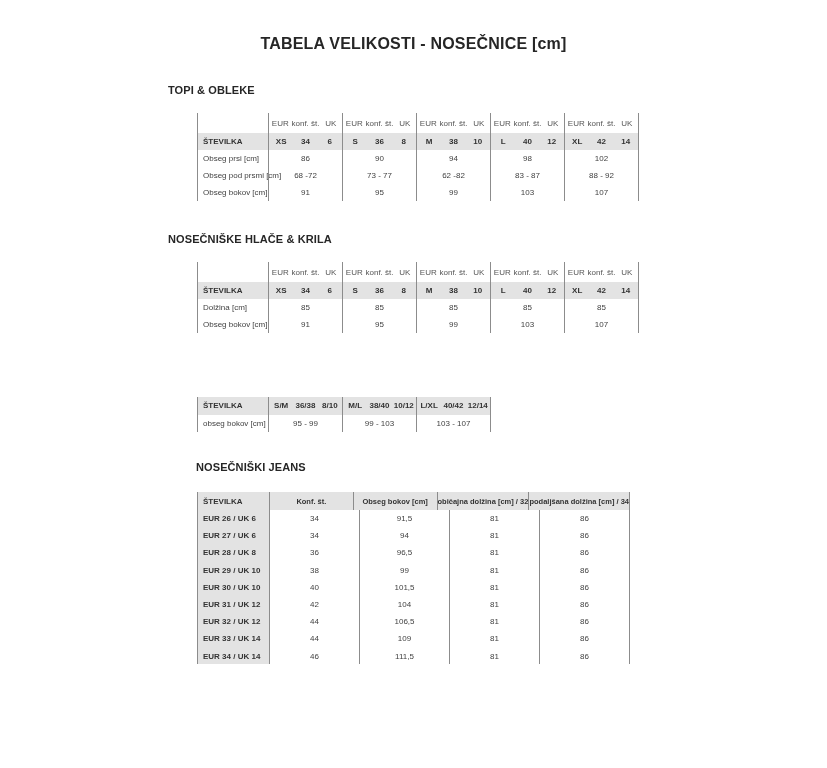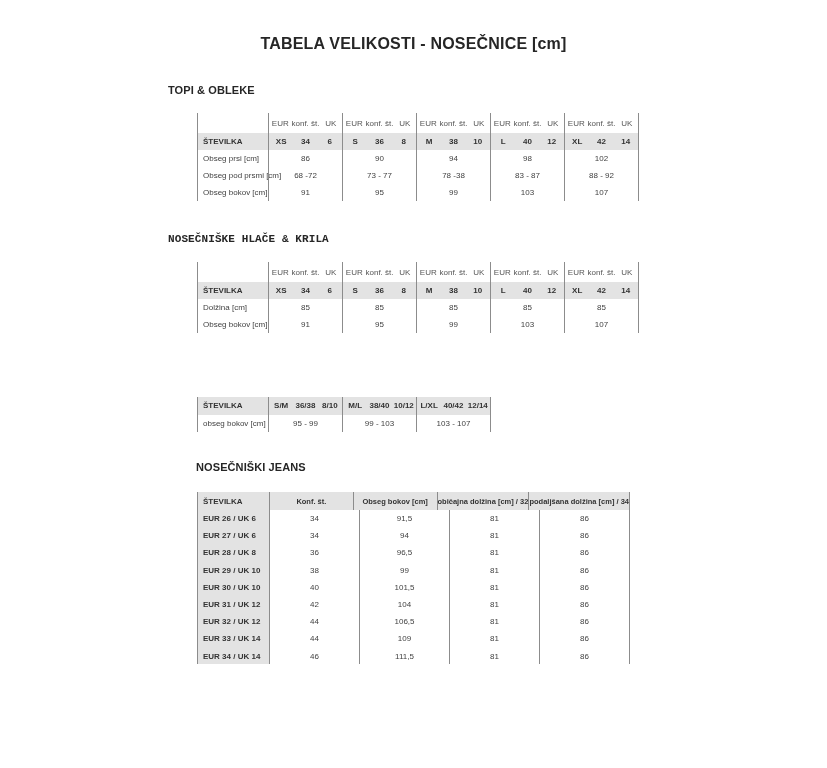--- a/index.html
+++ b/index.html
@@ -23,21 +23,21 @@
   }
   .sec-heading {
     position: absolute;
     left: 168px;
     font-size: 11px;
     font-weight: bold;
     color: var(--heading, #262626);
     letter-spacing: 0.1px;
   }
   #h-topi     { top: 84px; }
-  #h-hlace    { top: 233px; font-family: Liberation Mono, monospace; }
+  #h-hlace    { top: 233px; }
   #h-nogavice { top: 366px; }
   #h-jeans    { top: 461px; margin-left: 28px; }
 
   
   .g-table { position: absolute; left: 197px; font-size: 8px; color: var(--text, #3f3f3f); }
   #t-topi     { top: 113px; width: 442px; }
   #t-hlace    { top: 262px; width: 442px; }
   #t-nogavice { top: 397px; width: 294px; }
   .g-row { display: flex; height: 17px; align-items: stretch; }
   #t-nogavice .g-row { height: 17.5px; }
@@ -160,21 +160,21 @@
         <div class="g-val">86</div>
         <div class="g-val">90</div>
         <div class="g-val">94</div>
         <div class="g-val">98</div>
         <div class="g-val">102</div>
       </div>
       <div class="g-row">
         <div class="g-label">Obseg pod prsmi [cm]</div>
         <div class="g-val">68 -72</div>
         <div class="g-val">73 - 77</div>
-        <div class="g-val">78 -38</div>
+        <div class="g-val">62 -82</div>
         <div class="g-val">83 - 87</div>
         <div class="g-val">88 - 92</div>
       </div>
       <div class="g-row">
         <div class="g-label">Obseg bokov [cm]</div>
         <div class="g-val">91</div>
         <div class="g-val">95</div>
         <div class="g-val">99</div>
         <div class="g-val">103</div>
         <div class="g-val">107</div>

